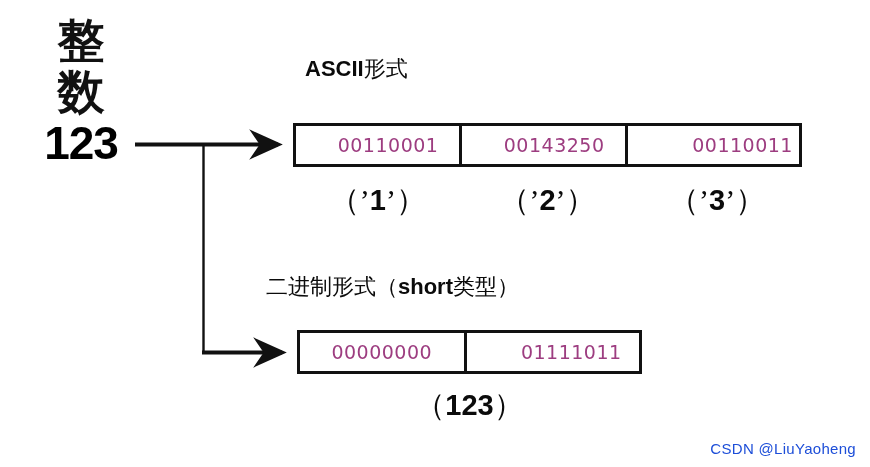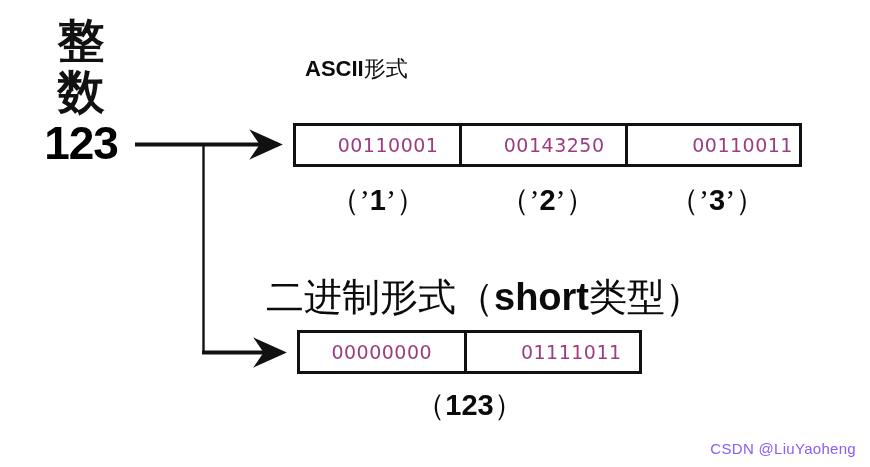--- a/index.html
+++ b/index.html
@@ -64,21 +64,21 @@
     color: #0b0b0b;
   }
   .heading-ascii {
     left: 305px;
     top: 54px;
     font-size: 22px;
   }
   .heading-bin {
     left: 266px;
     top: 272px;
-    font-size: 38px;
+    font-size: 22px;
   }
   .lat-bold {
     font-family: "Liberation Sans", sans-serif;
     font-weight: 700;
   }
   .cjk-serif {
     font-family: "Liberation Serif", "DejaVu Serif", serif;
     font-weight: 400;
   }
 
@@ -155,21 +155,21 @@
     justify-content: center;
   }
 
   
   #watermark {
     position: absolute;
     right: 14px;
     bottom: 10px;
     font-family: "Liberation Sans", sans-serif;
     font-size: 15px;
-    color: #8b5cf6;
+    color: #1d4ed8;
     letter-spacing: 0.3px;
     white-space: nowrap;
   }
 </style>
 </head>
 <body>
 
 <div id="canvas">
 
   <div class="source-label">

